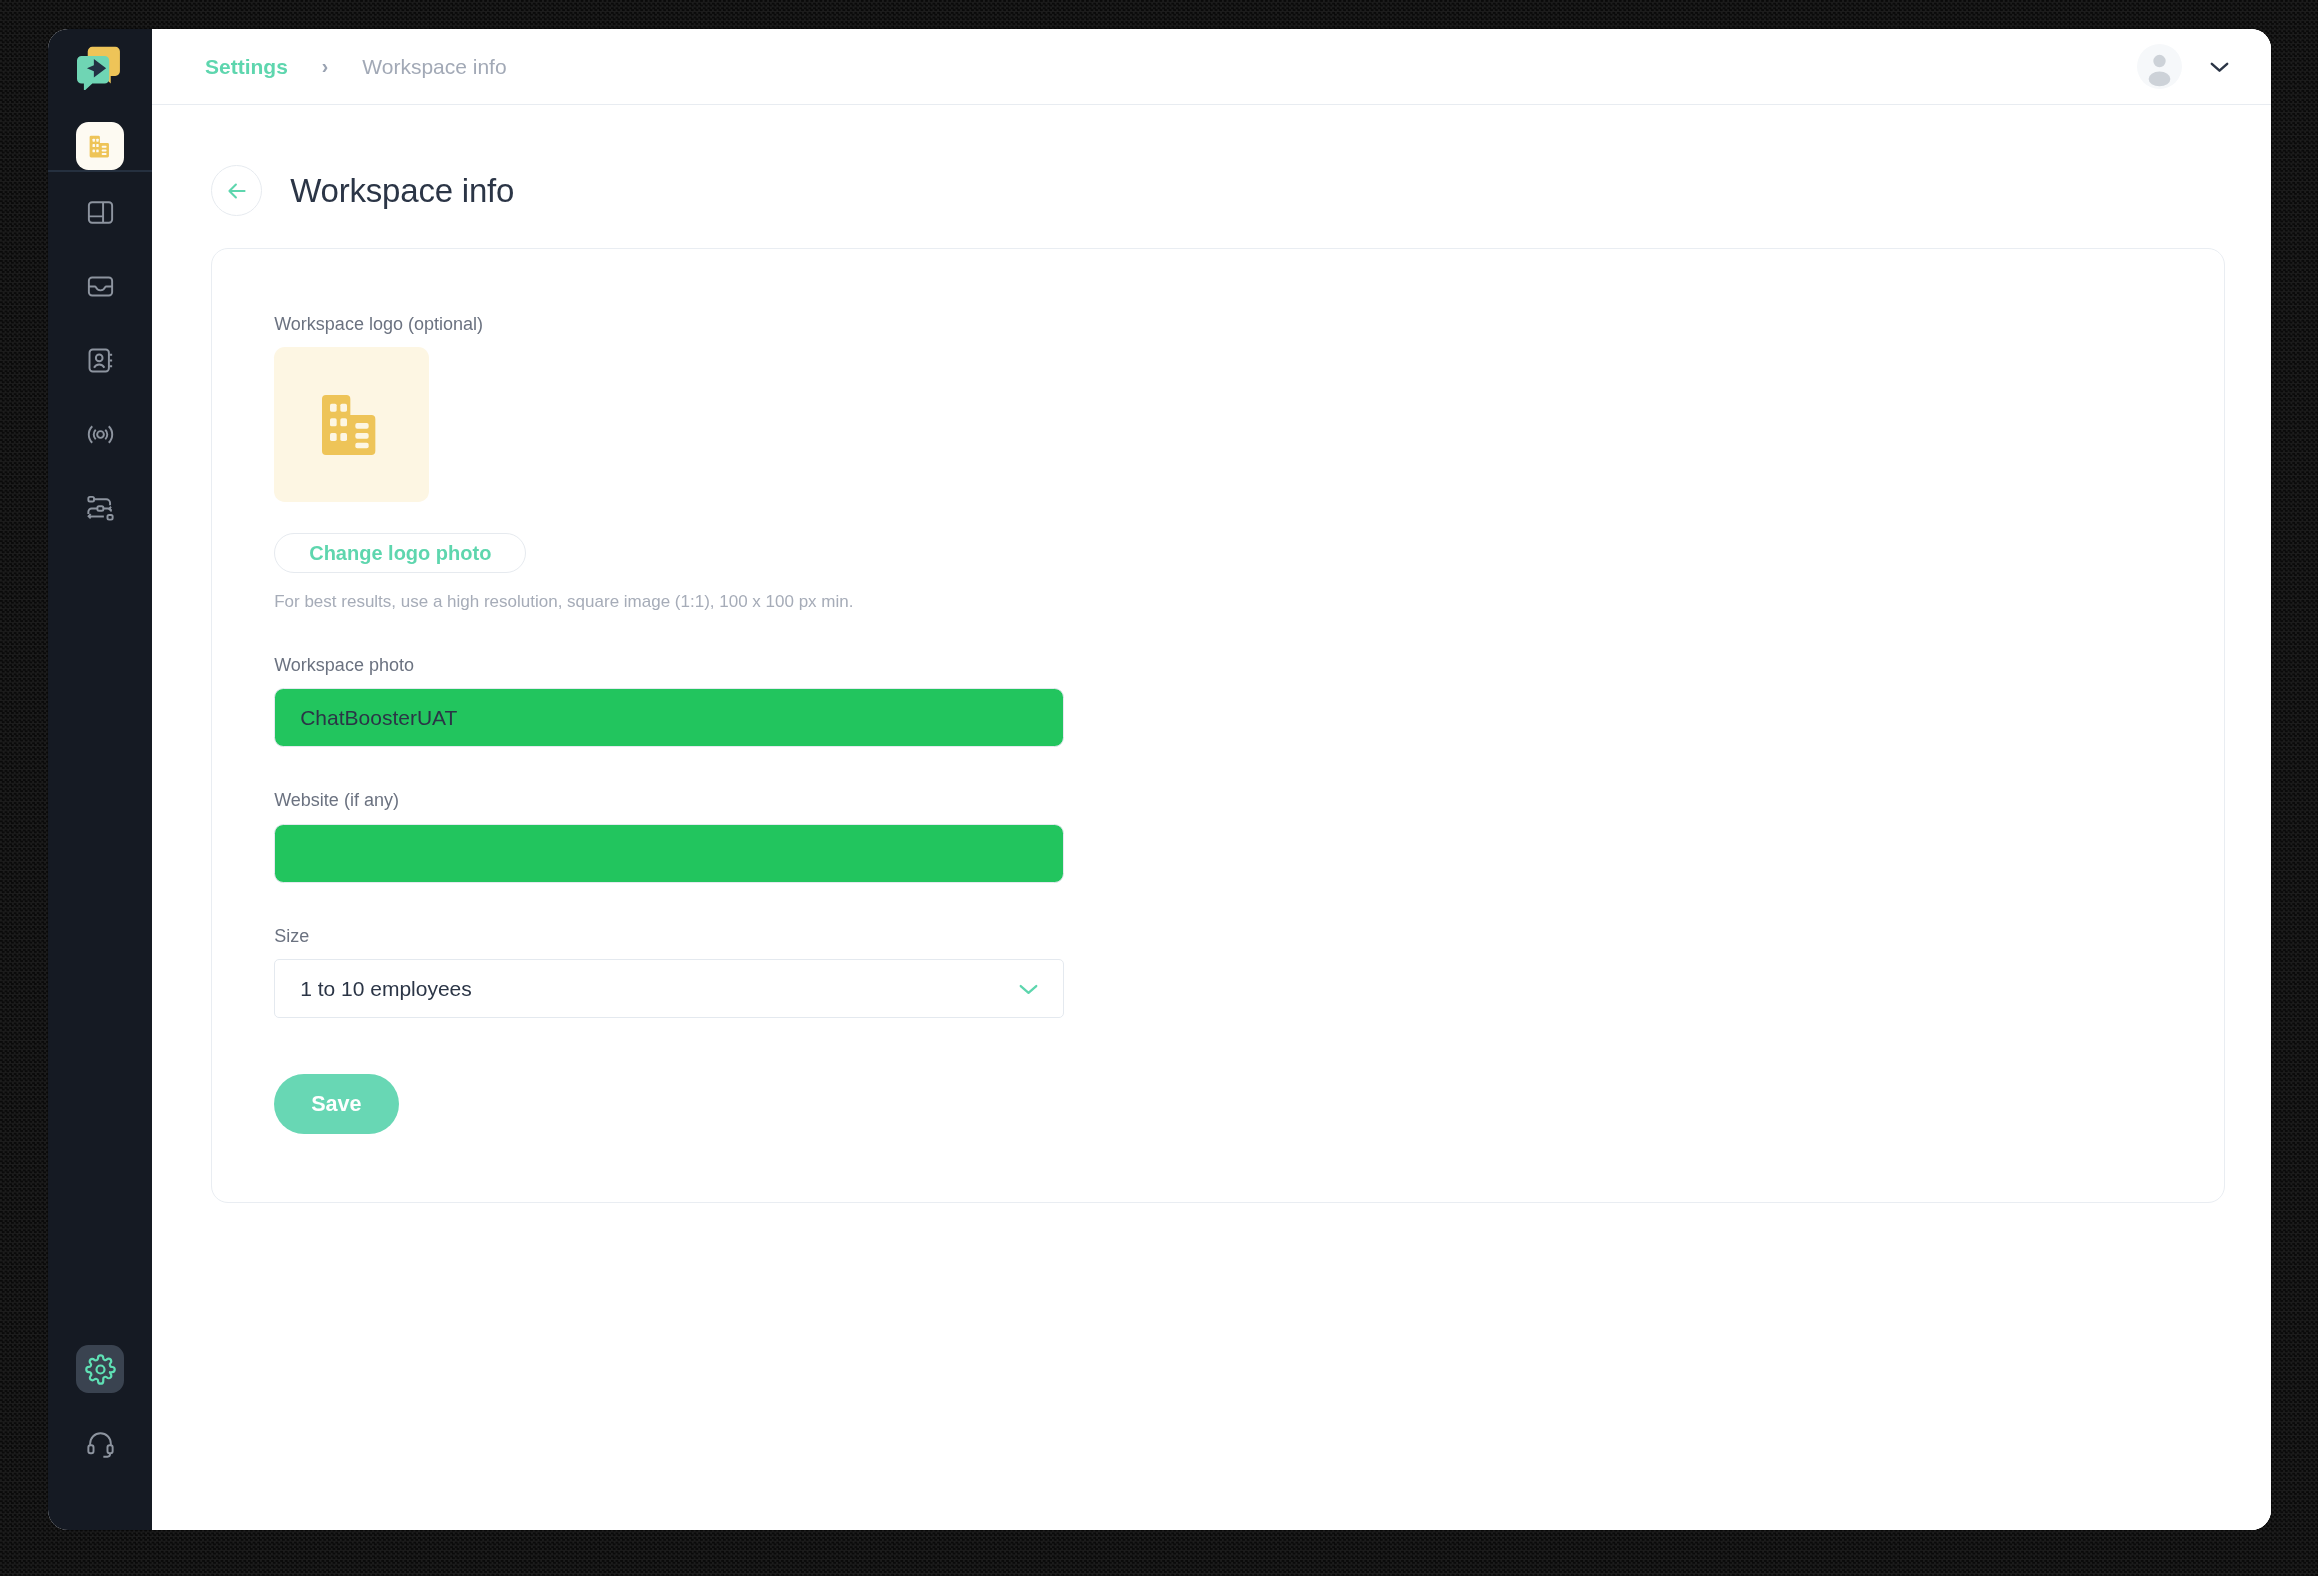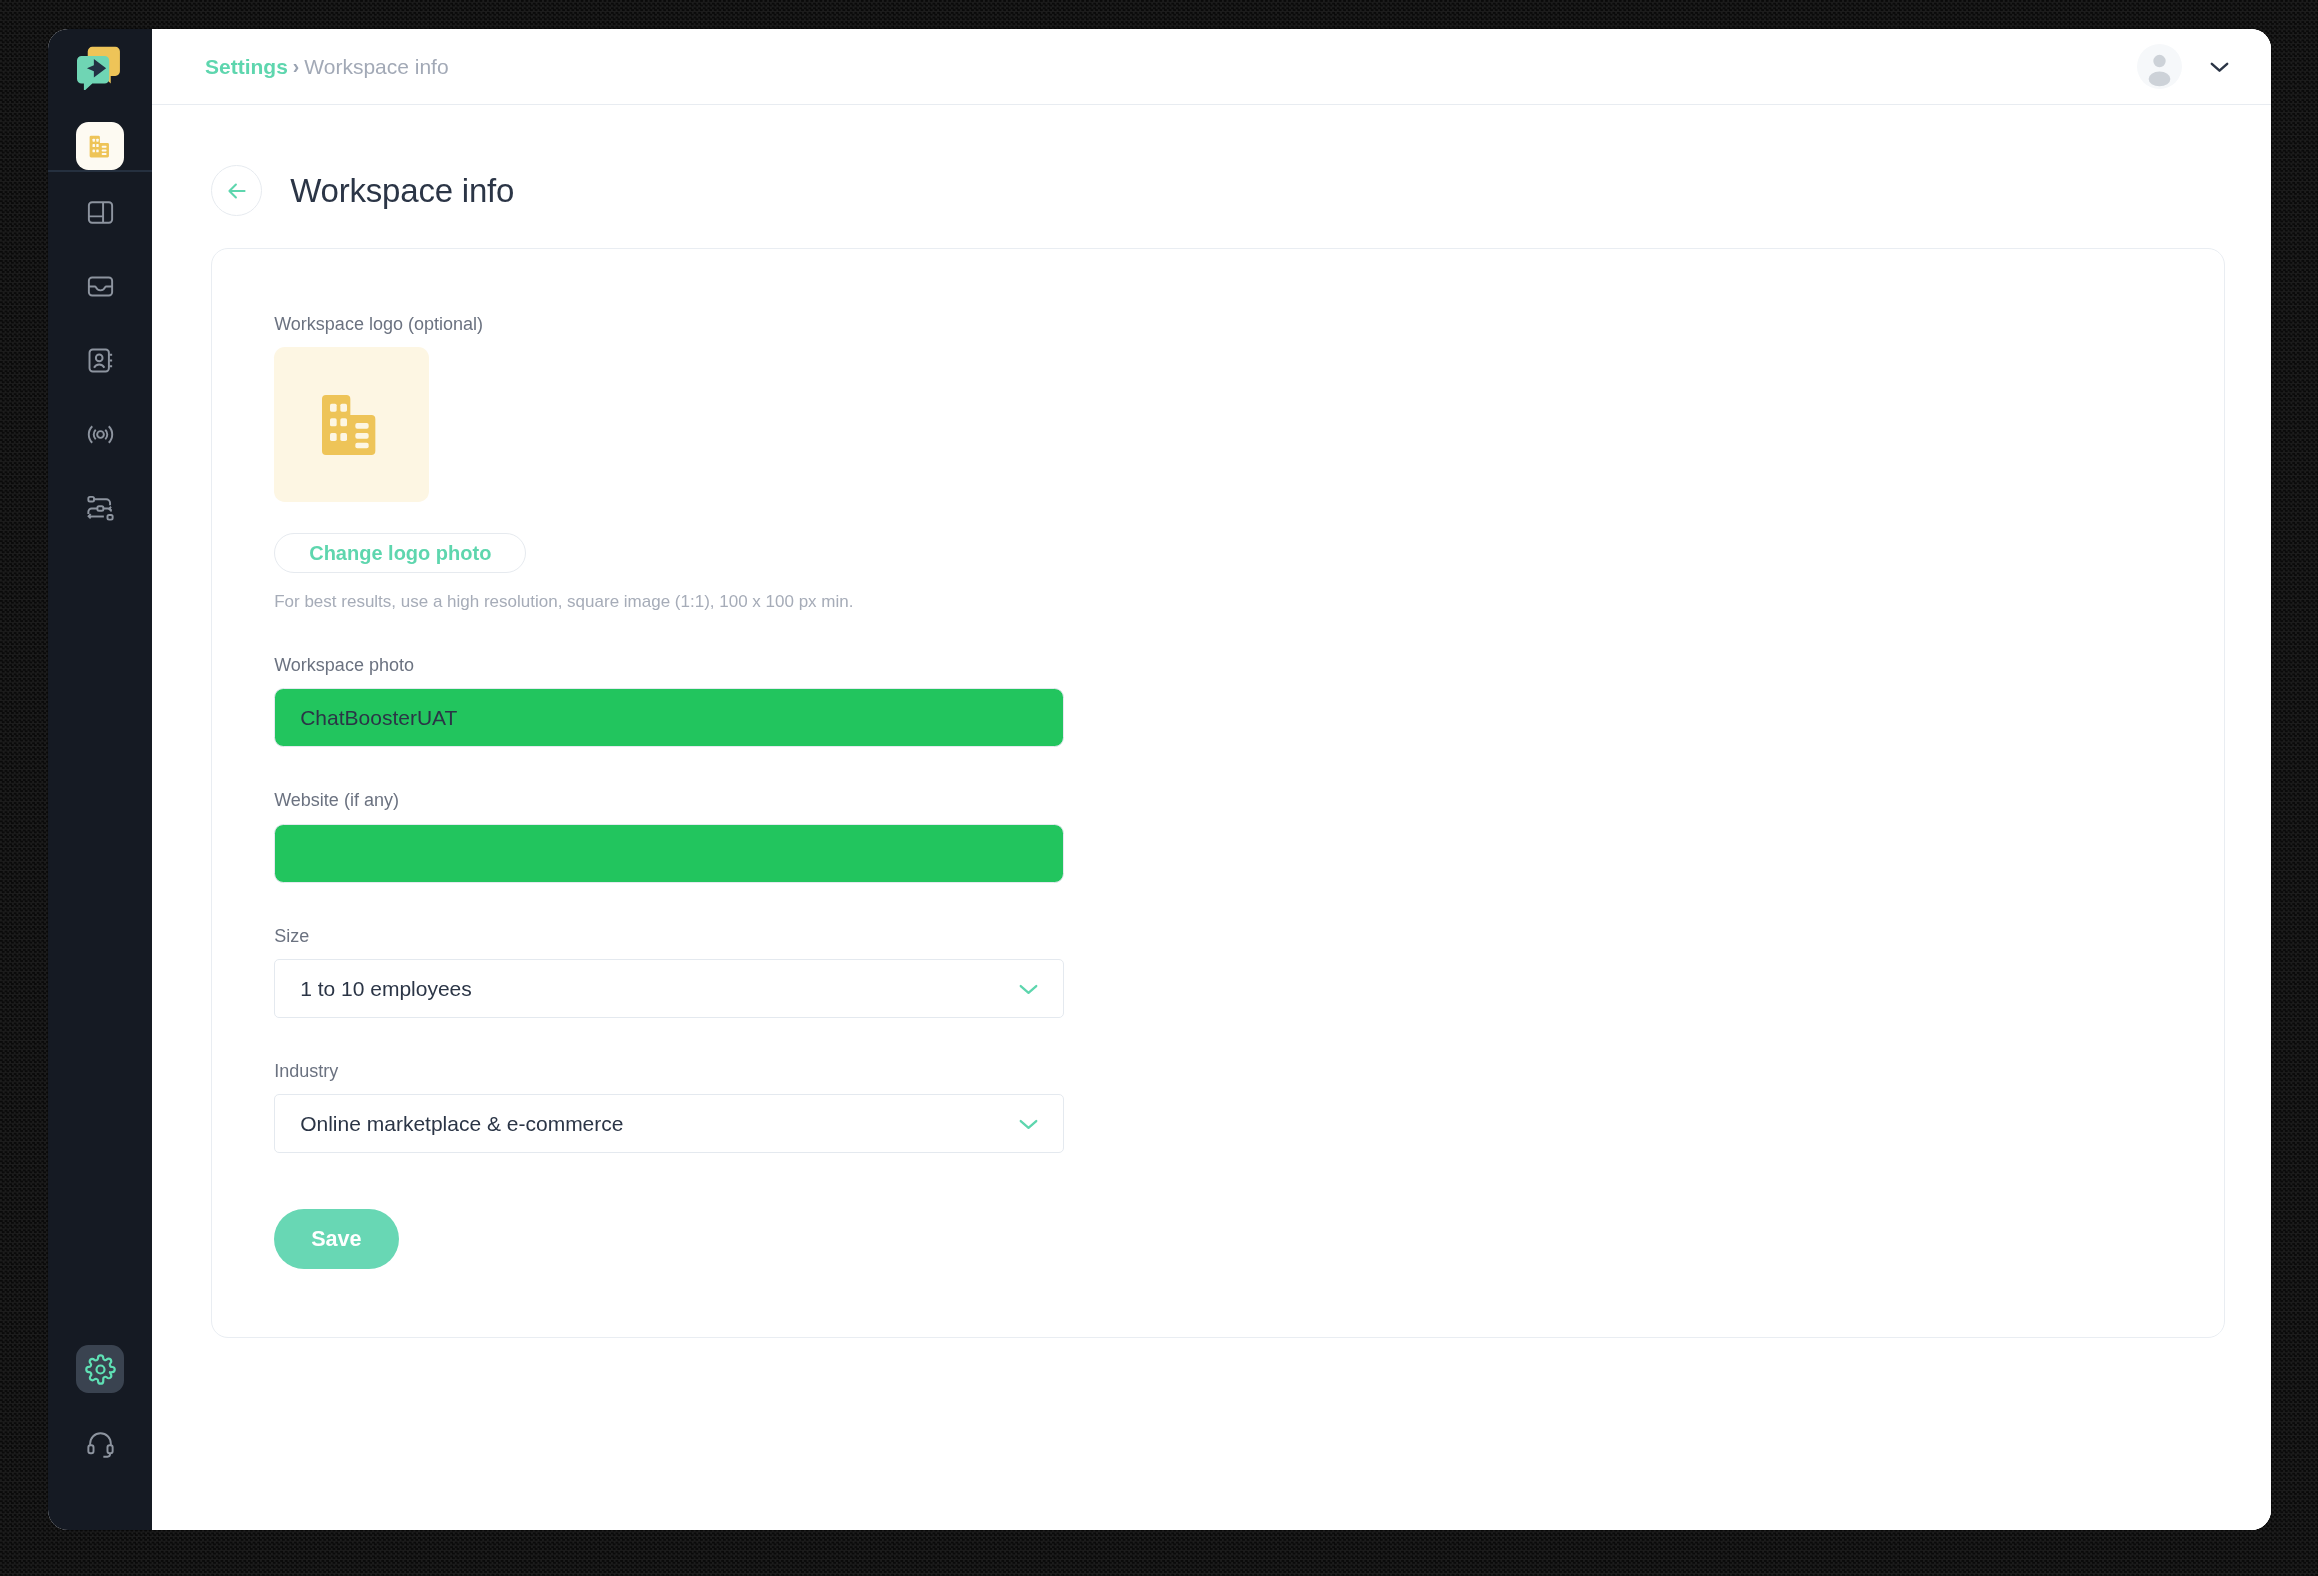--- a/index.html
+++ b/index.html
@@ -101,21 +101,21 @@
     flex: 0 0 76px;
     border-bottom: 1.5px solid #e8ecf1;
     display: flex;
     align-items: center;
     padding: 0 40px 0 53px;
     background: #ffffff;
   }
   .breadcrumb {
     display: flex;
     align-items: center;
-    gap: 5px;
+    gap: 34px;
     font-size: 21px;
   }
   .crumb-link {
     color: #5ed6ae;
     font-weight: 600;
     cursor: pointer;
   }
   .crumb-sep {
     color: #9aa3b2;
     font-size: 19.3px;
@@ -456,29 +456,20 @@
               <span class="field-label">Size</span>
               <div class="select-wrap">
                 <div class="select-box">1 to 10 employees</div>
                 <svg class="select-chevron" width="25" height="15.5" viewBox="0 0 24 16" fill="none" stroke="#5ed6ae" stroke-width="2.4" stroke-linecap="round" stroke-linejoin="round">
                   <path d="M4 5l8 7 8-7"></path>
                 </svg>
               </div>
             </div>
 
             
-            <div class="field-group">
-              <span class="field-label">Industry</span>
-              <div class="select-wrap">
-                <div class="select-box">Online marketplace &amp; e-commerce</div>
-                <svg class="select-chevron" width="25" height="15.5" viewBox="0 0 24 16" fill="none" stroke="#5ed6ae" stroke-width="2.4" stroke-linecap="round" stroke-linejoin="round">
-                  <path d="M4 5l8 7 8-7"></path>
-                </svg>
-              </div>
-            </div>
 
             
             <button class="save-btn">Save</button>
 
           </div>
         </section>
 
       </div>
     </div>
   </div>

